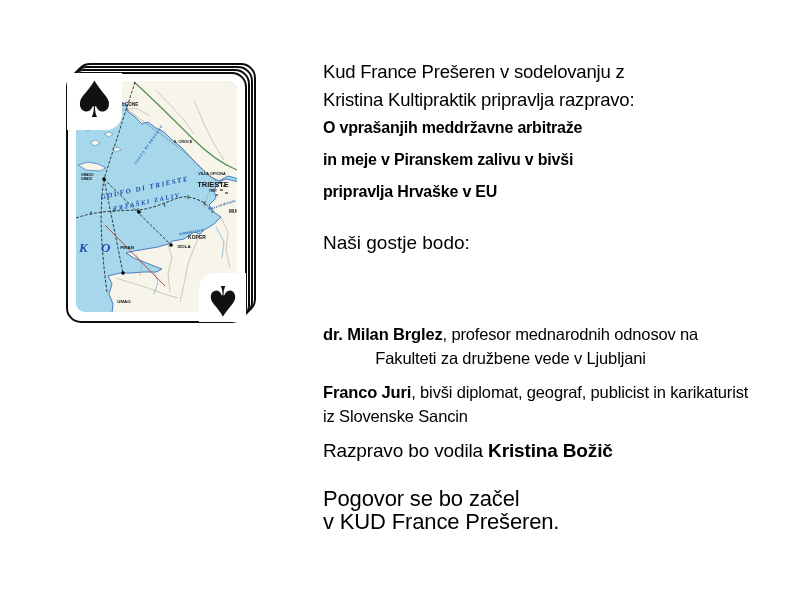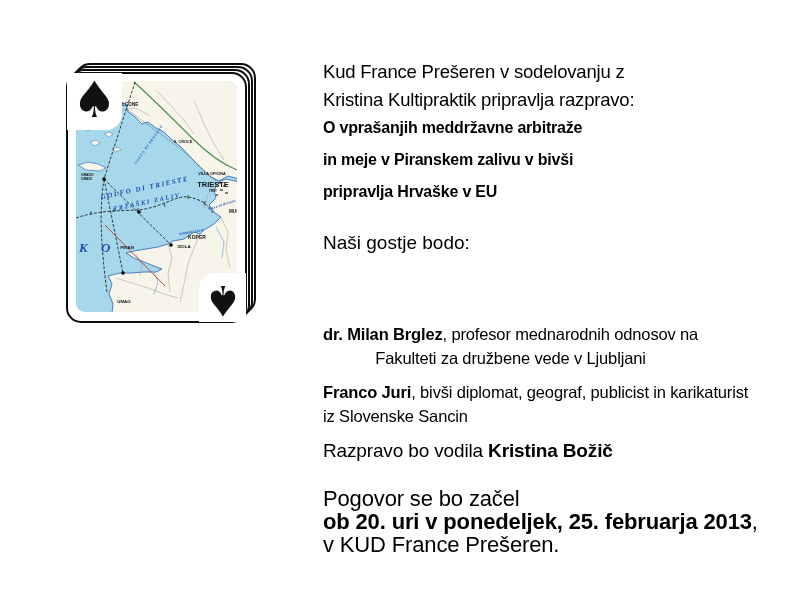--- a/index.html
+++ b/index.html
@@ -171,17 +171,16 @@
     <div><span class="b">Franco Juri</span><span>, bivši diplomat, geograf, publicist in karikaturist</span></div>
     <div>iz Slovenske Sancin</div>
   </div>
 
   <div class="txt moderator">
     <span>Razpravo bo vodila </span><span class="b">Kristina Božič</span>
   </div>
 
   <div class="txt final">
     <div>Pogovor se bo začel</div>
-    <div><span class="b">ob 20. uri v ponedeljek, 25. februarja 2013</span><span>,</span></div>
     <div>v KUD France Prešeren.</div>
   </div>
 
 </div>
 
 </body></html>

